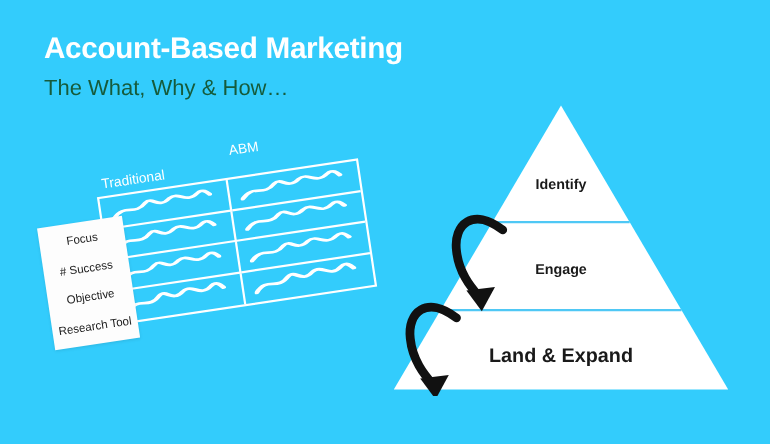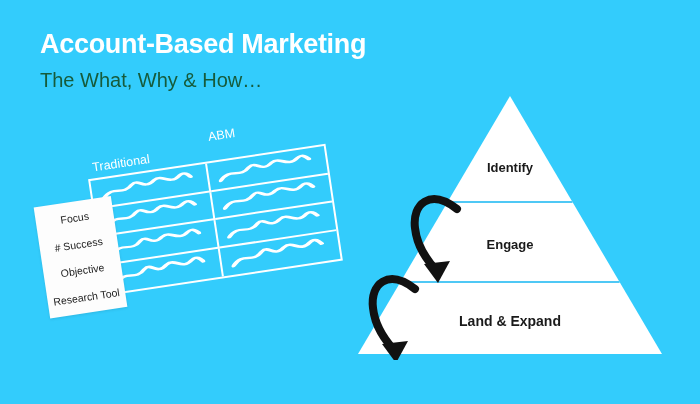--- a/index.html
+++ b/index.html
@@ -136,21 +136,21 @@
   .tier-label {
     position: absolute;
     color: #1a1a1a;
     font-weight: bold;
     font-size: 13px;
     white-space: nowrap;
     text-align: center;
   }
   #tier-label-identify { left: 0; right: 0; top: 68px; }
   #tier-label-engage  { left: 0; right: 0; top: 145px; }
-  #tier-label-expand  { left: 0; right: 0; top: 221px; font-size: 14px; }
+  #tier-label-expand  { left: 0; right: 0; top: 221px; font-size: 18px; }
 
   #arrows-svg {
     position: absolute;
     left: 0;
     top: 0;
     pointer-events: none;
   }
 </style>
 </head>
 <body>

